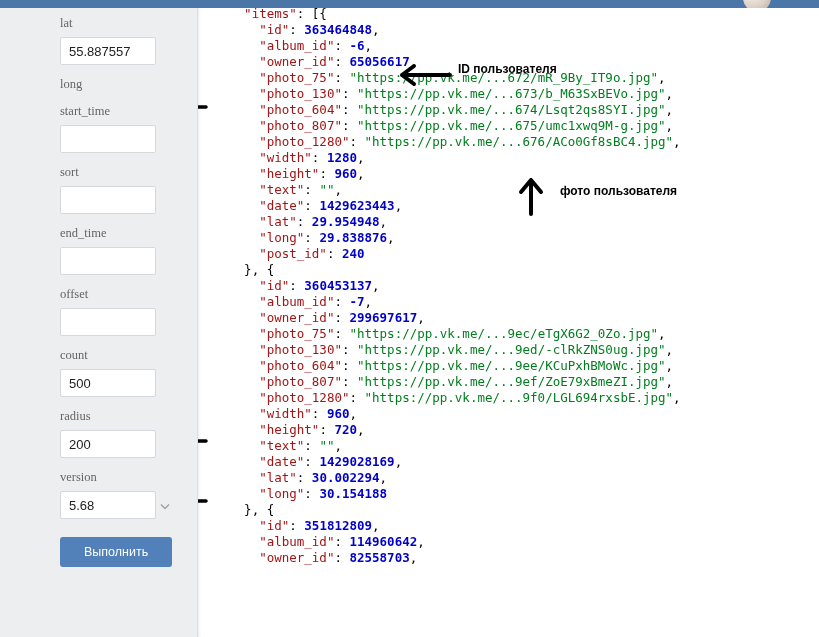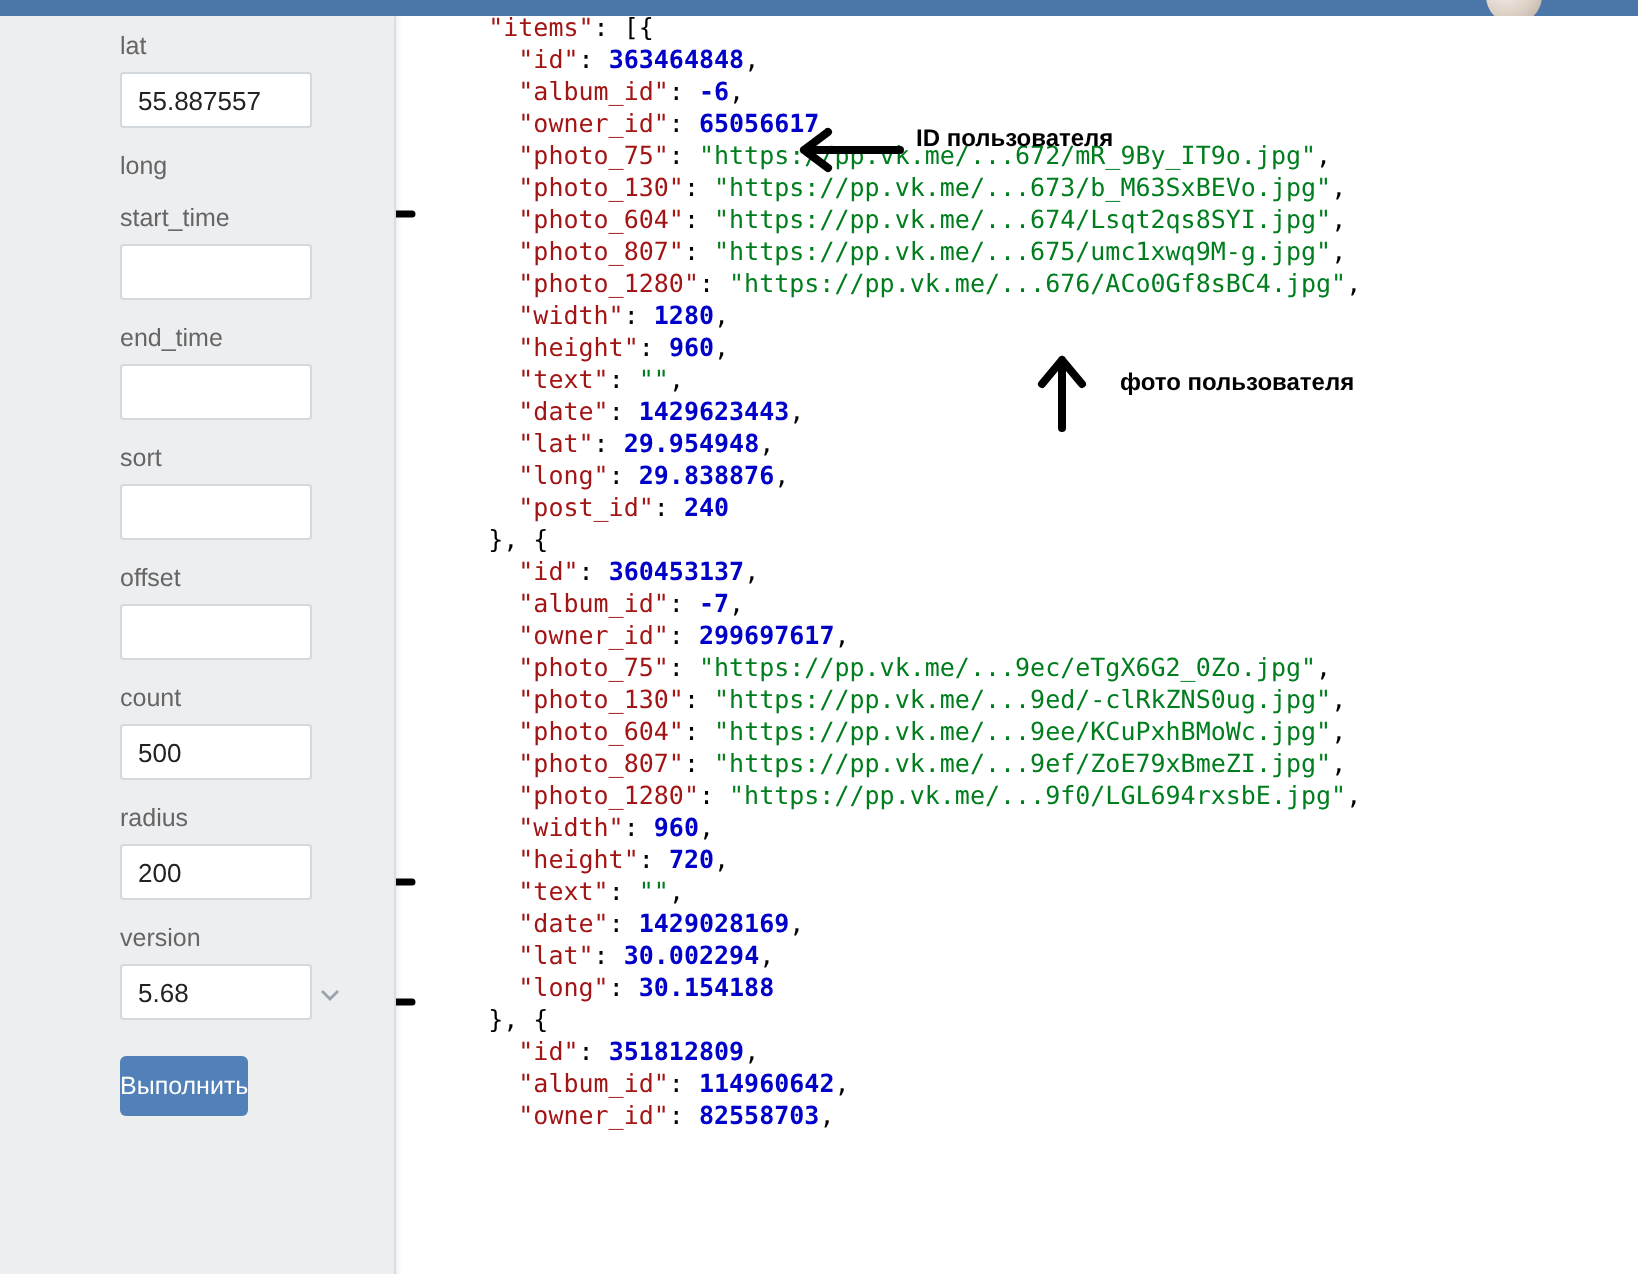--- a/index.html
+++ b/index.html
@@ -33,20 +33,21 @@
     padding: 8px 14px 14px 60px;
     background: #edeef0;
     border-right: 1px solid #dcdde0;
   }
   .field { margin-bottom: 12px; }
   .field-label {
     font-size: 12.5px;
     color: #656565;
     margin-bottom: 6px;
     display: block;
+    font-family: Liberation Serif, serif;
   }
   .field input[type="text"] {
     width: 96px;
     height: 28px;
     padding: 4px 8px;
     border: 1px solid #d3d9de;
     border-radius: 2px;
     font-size: 13px;
     color: #222;
     background: #fff;
@@ -72,21 +73,21 @@
     transform: translateY(-50%);
     pointer-events: none;
     color: #99a2ad;
   }
   .run-btn {
     display: inline-block;
     margin-top: 6px;
     background: #5181b8;
     color: #fff;
     border: none;
-    padding: 8px 0;
+    padding: 8px 24px;
     font-size: 12.5px;
     border-radius: 3px;
     cursor: pointer;
   }
   .codepane {
     flex: 1;
     background: #fff;
     padding: 0 0 0 8px;
     position: relative;
     overflow: hidden;
@@ -143,26 +144,26 @@
     <div class="field">
       <label class="field-label">long</label>
     </div>
 
     <div class="field">
       <label class="field-label">start_time</label>
       <input type="text" value="" style="">
     </div>
 
     <div class="field">
+      <label class="field-label">sort</label>
+      <input type="text" value="" style="">
+    </div>
+
+    <div class="field">
       <label class="field-label">end_time</label>
-      <input type="text" value="" style="">
-    </div>
-
-    <div class="field">
-      <label class="field-label">sort</label>
       <input type="text" value="" style="">
     </div>
 
     <div class="field">
       <label class="field-label">offset</label>
       <input type="text" value="" style="">
     </div>
 
     <div class="field">
       <label class="field-label">count</label>

